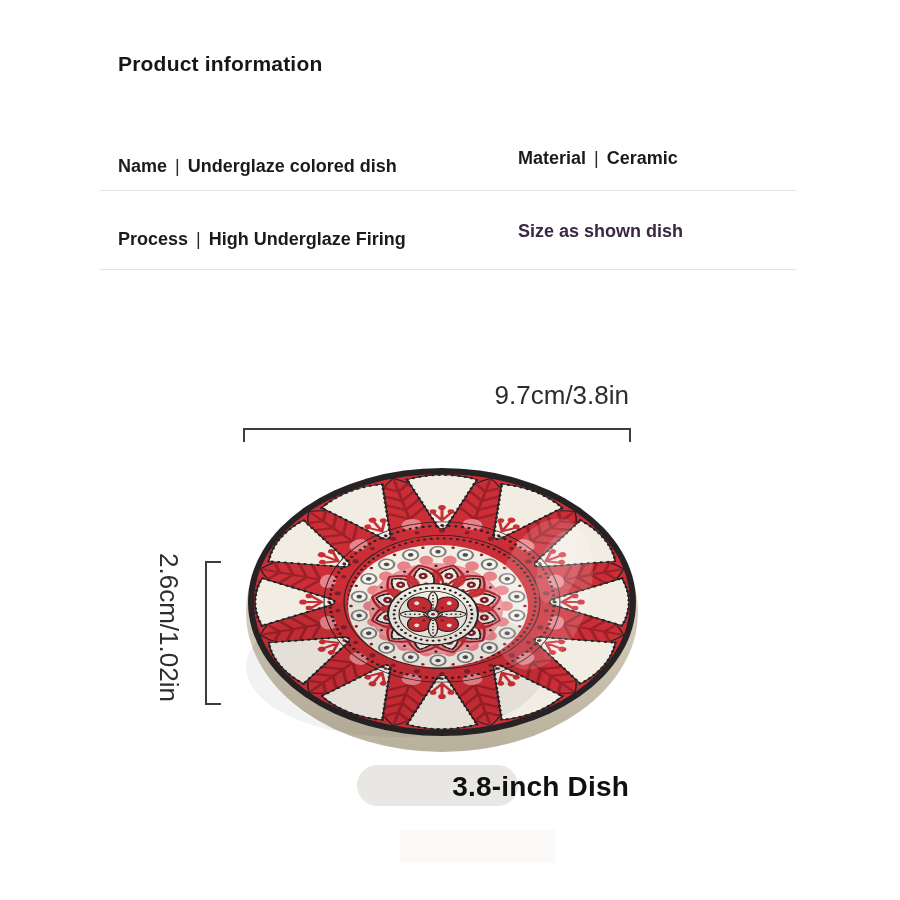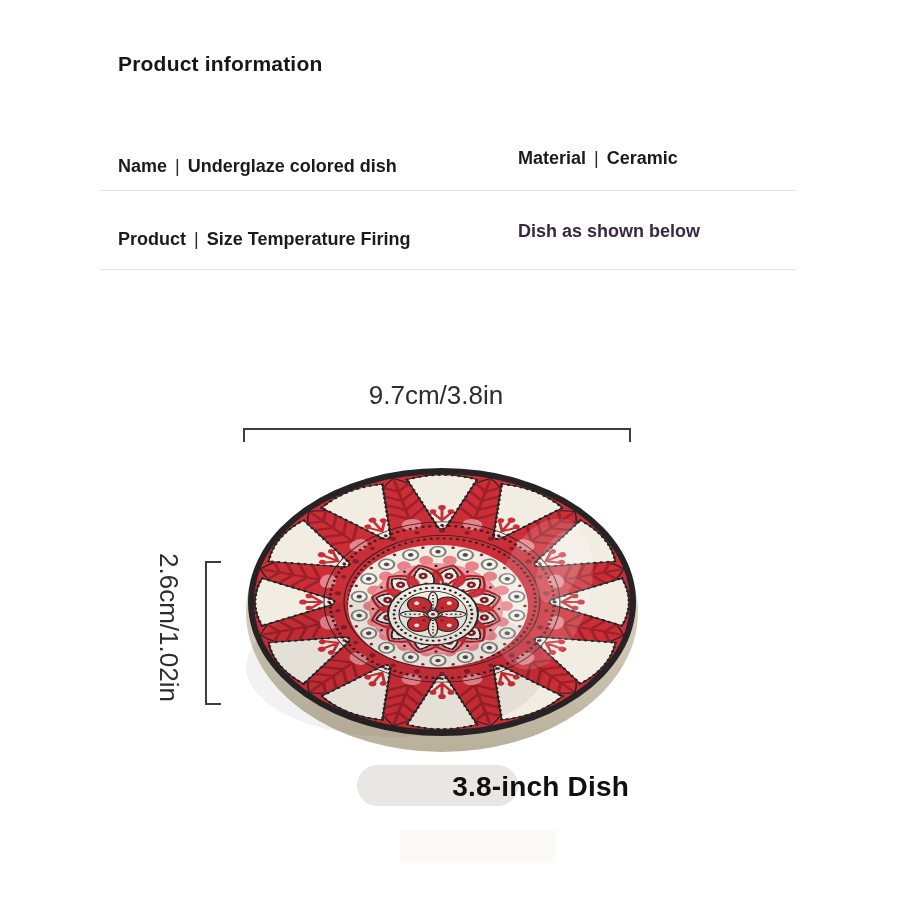--- a/index.html
+++ b/index.html
@@ -16,21 +16,21 @@
   .spec-row .cell-right{position:absolute;left:400px;top:0;white-space:nowrap;}
   .row-1{top:148px;}
   .row-2{top:221px;}
   .sep{margin:0 8px;font-weight:400;color:#2a2a2a;}
   .size-note{color:#3a2743;}
   .divider{left:100px;width:696px;height:1px;background:#e3e3e3;}
   .divider-1{top:190px;}
   .divider-2{top:269px;}
 
   .width-label{
-    left:243px;width:386px;top:380px;text-align:center;
+    left:243px;width:386px;top:380px;text-align:right;
     font-size:26px;font-weight:400;color:#2d2d2d;
   }
   .width-bracket{
     left:243px;top:428px;width:384px;height:12px;
     border-top:2px solid #3d3d3d;border-left:2px solid #3d3d3d;border-right:2px solid #3d3d3d;
   }
   .height-label{
     left:152px;top:553px;height:190px;width:32px;
     writing-mode:vertical-rl;text-orientation:mixed;
     font-size:26px;font-weight:400;color:#2d2d2d;white-space:nowrap;
@@ -63,23 +63,23 @@
       <span>Name</span><span class="sep">|</span><span>Underglaze colored dish</span>
     </div>
     <div class="cell-right">
       <span>Material</span><span class="sep">|</span><span>Ceramic</span>
     </div>
   </div>
   <div class="abs divider divider-1"></div>
 
   <div class="abs spec-row row-2">
     <div class="cell-left">
-      <span>Product</span><span class="sep">|</span><span>Size Temperature Firing</span>
+      <span>Process</span><span class="sep">|</span><span>High Underglaze Firing</span>
     </div>
-    <div class="cell-right size-note">Dish as shown below</div>
+    <div class="cell-right size-note">Size as shown dish</div>
   </div>
   <div class="abs divider divider-2"></div>
 
   <div class="abs width-label">9.7cm/3.8in</div>
   <div class="abs width-bracket"></div>
   <div class="abs height-label">2.6cm/1.02in</div>
   <div class="abs height-bracket"></div>
 
   <div class="abs dish-wrap">
     <svg id="dish-svg" viewBox="0 0 392 296" xmlns="http://www.w3.org/2000/svg">

